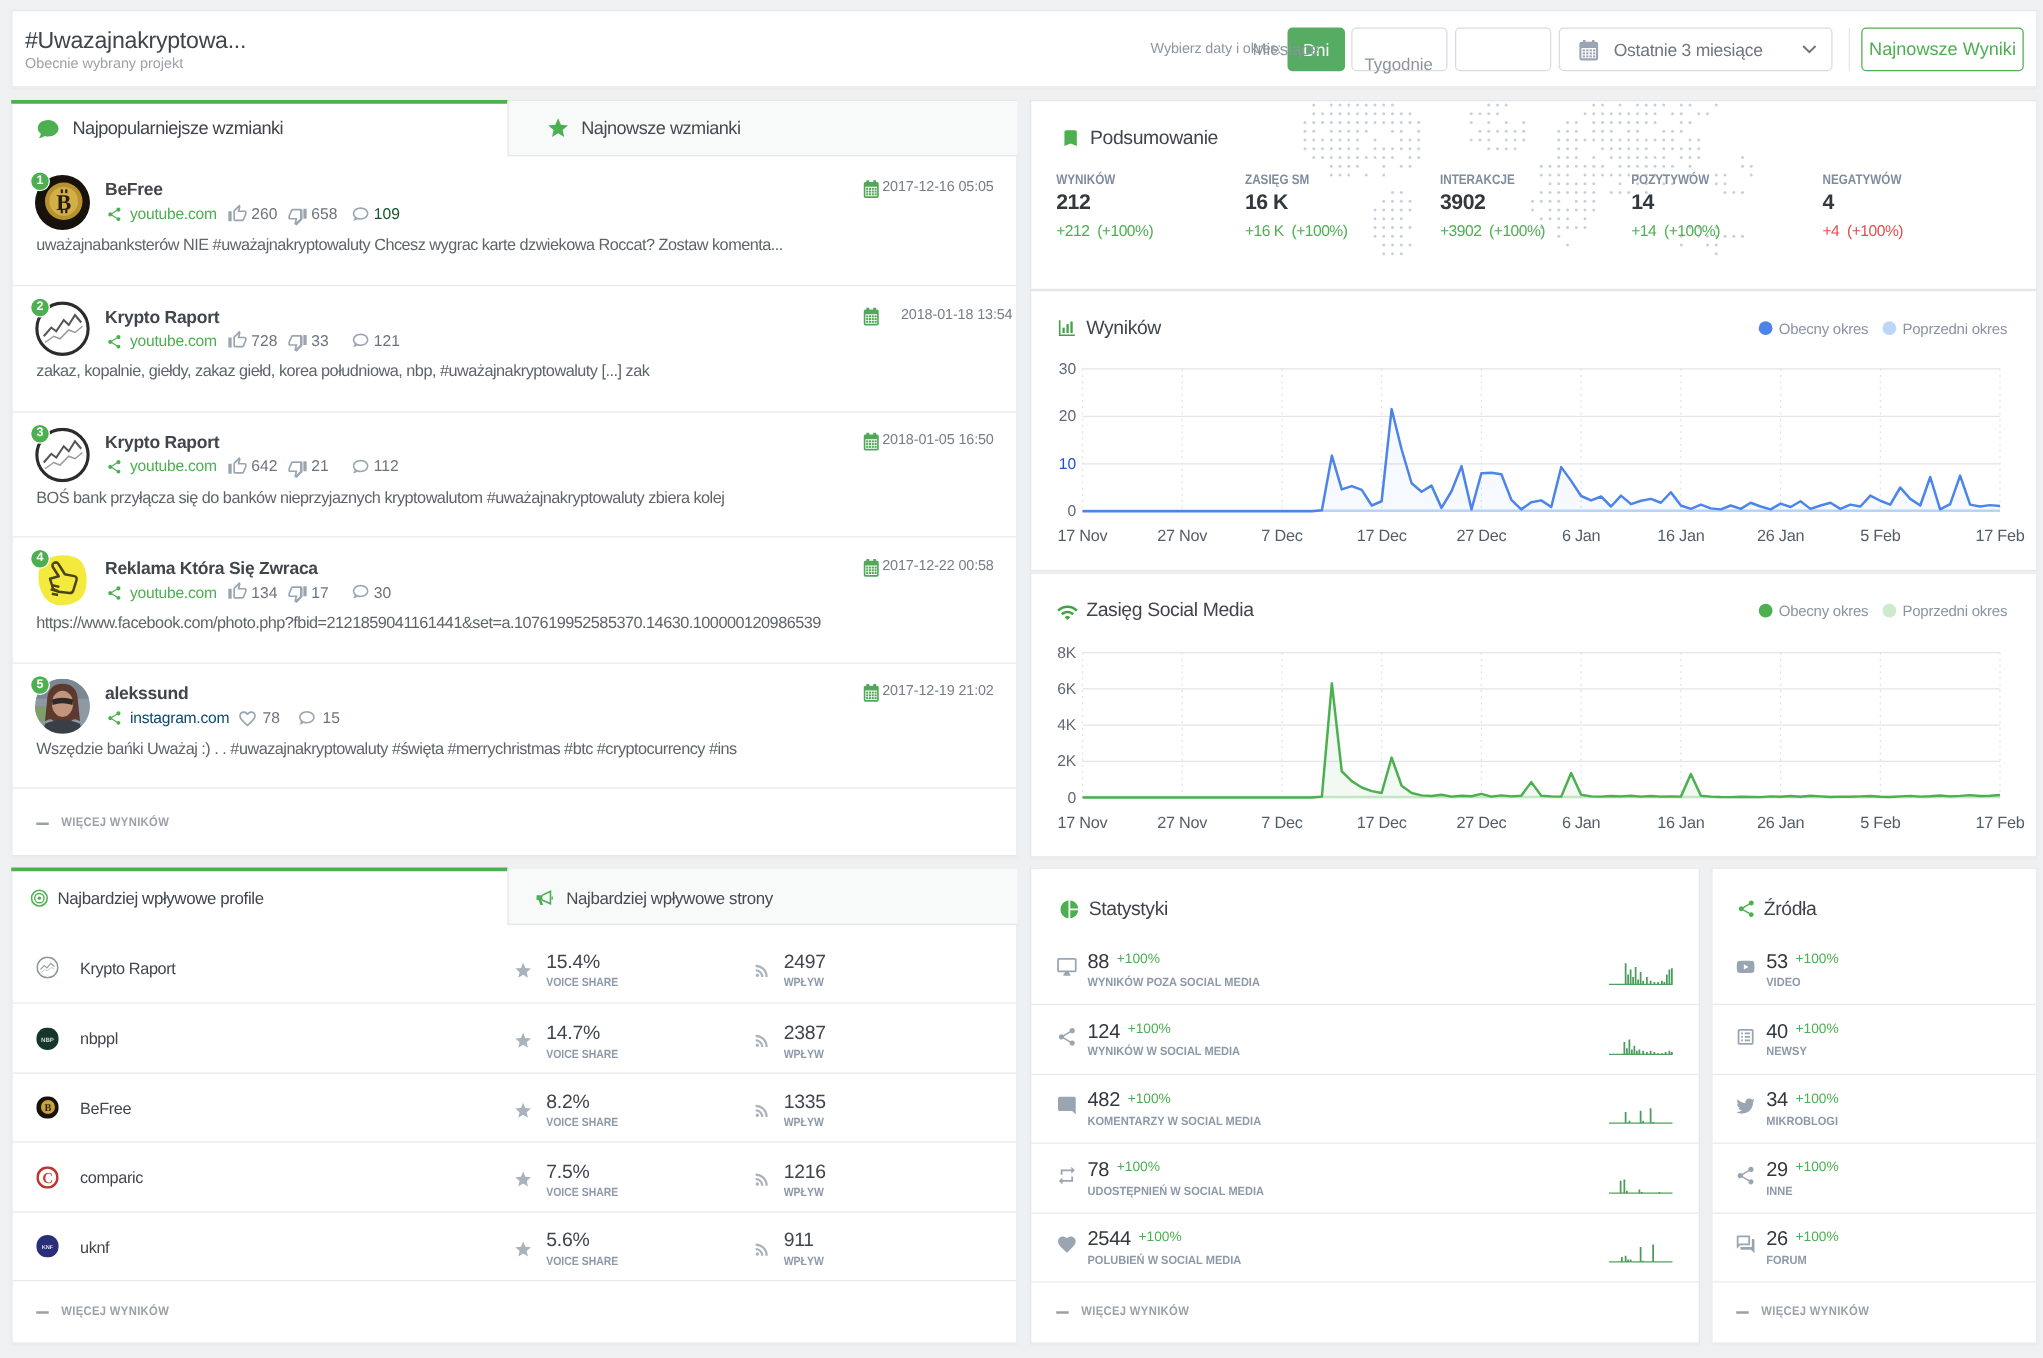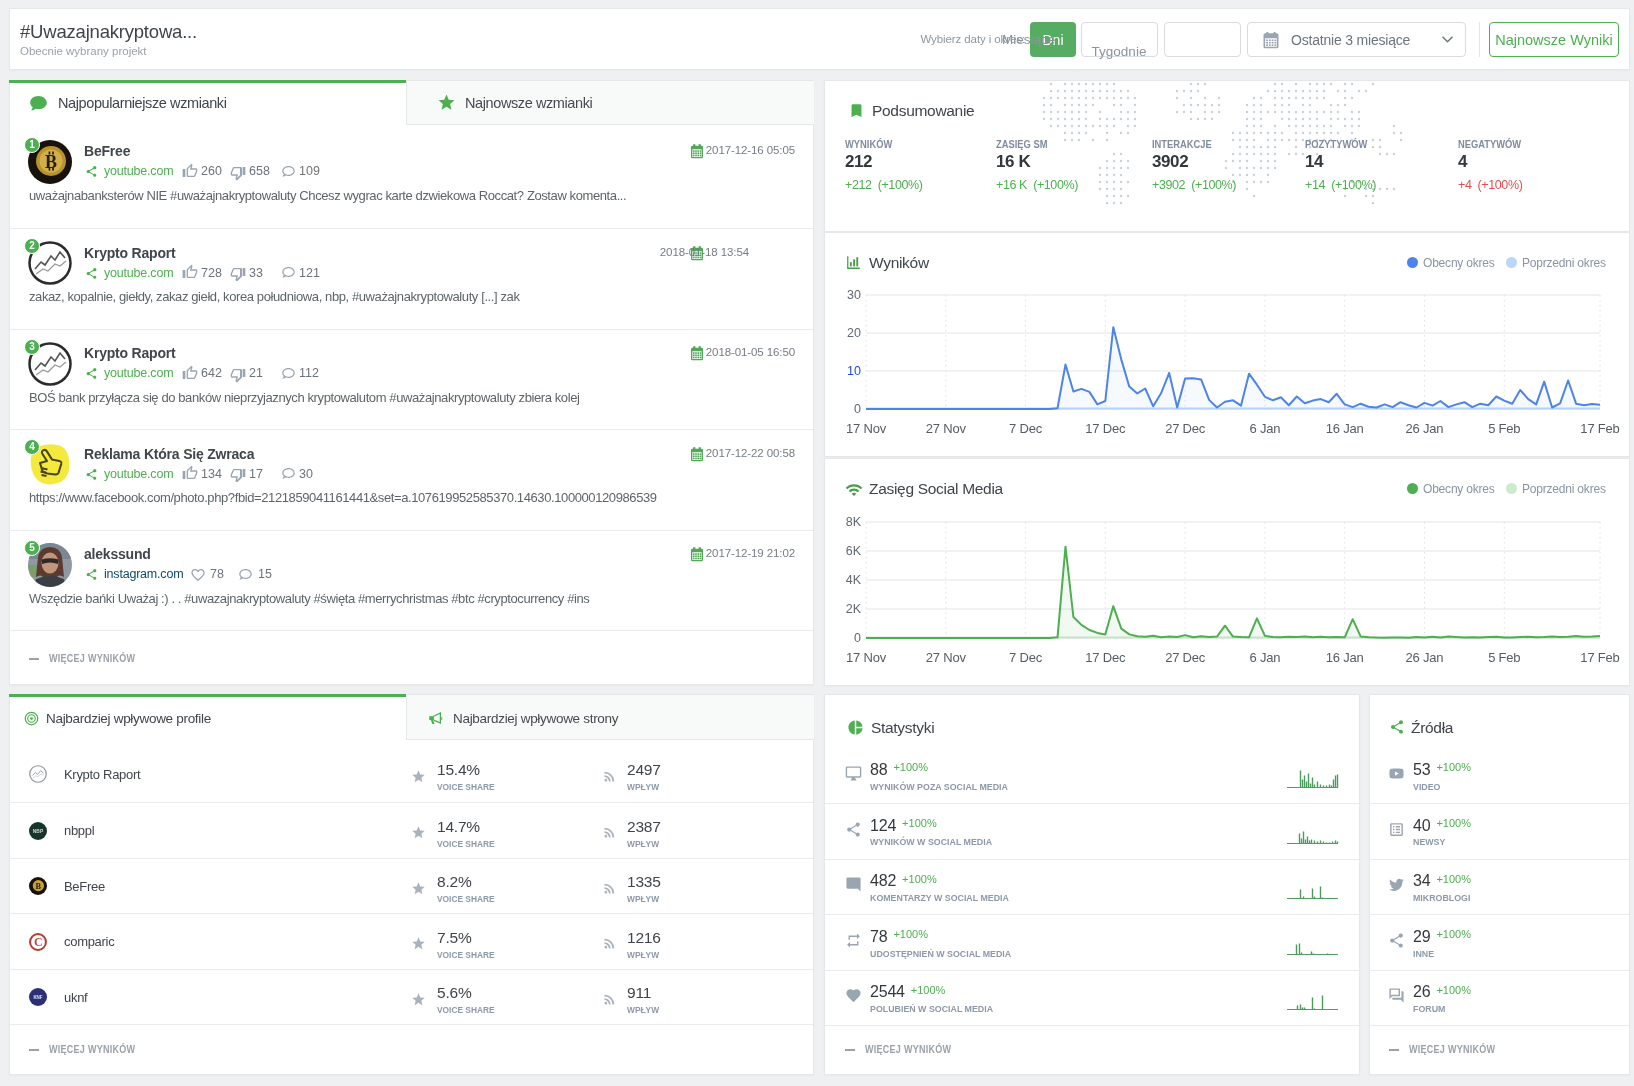--- a/index.html
+++ b/index.html
@@ -73,21 +73,21 @@
     <path fill="#9aa5b2" d="M9 21h9c.83 0 1.54-.5 1.84-1.22l3.02-7.05c.09-.23.14-.47.14-.73v-2c0-1.1-.9-2-2-2h-6.31l.95-4.57.03-.32c0-.41-.17-.79-.44-1.06L14.17 1 7.58 7.59C7.22 7.95 7 8.45 7 9v10c0 1.1.9 2 2 2zM9 9l4.34-4.34L12 10h9v2l-3 7H9V9zM1 9h4v12H1z"></path>
   </svg>
 <div style="position:absolute;font-size:12.5px;color:#6b737d;white-space:nowrap;line-height:14.5px;top:164.2px;left:201px;">260</div>
 <svg style="position:absolute;left:230px;top:164.5px" width="16" height="16" viewBox="0 0 24 24">
     <path fill="#9aa5b2" d="M15 3H6c-.83 0-1.54.5-1.84 1.22l-3.02 7.05c-.09.23-.14.47-.14.73v2c0 1.1.9 2 2 2h6.31l-.95 4.57-.03.32c0 .41.17.79.44 1.06L10.83 23l6.58-6.59c.37-.36.59-.86.59-1.41V5c0-1.1-.9-2-2-2zm0 12l-4.34 4.34L12 14H3v-2l3-7h9v10zm4-12h4v12h-4z"></path>
   </svg>
 <div style="position:absolute;font-size:12.5px;color:#6b737d;white-space:nowrap;line-height:14.5px;top:164.2px;left:249px;">658</div>
 <svg style="position:absolute;left:281px;top:163.5px" width="15" height="15" viewBox="0 0 24 24">
     <path fill="#9aa5b2" d="M12 3C6.5 3 2 6.58 2 11c0 1.96.88 3.76 2.35 5.16-.24 1.29-.84 2.47-1.74 3.4-.25.26-.07.69.29.66 1.77-.14 3.42-.84 4.7-1.95 1.33.47 2.8.73 4.4.73 5.5 0 10-3.58 10-8S17.5 3 12 3zm0 14c-4.42 0-8-2.69-8-6s3.58-6 8-6 8 2.69 8 6-3.58 6-8 6z"></path>
   </svg>
-<div style="position:absolute;font-size:12.5px;color:#737373;white-space:nowrap;line-height:14.5px;top:164.2px;left:299px;">109</div>
+<div style="position:absolute;font-size:12.5px;color:#14532d;white-space:nowrap;line-height:14.5px;top:164.2px;left:299px;">109</div>
 <svg style="position:absolute;left:689px;top:143.0px" width="16" height="16" viewBox="0 0 24 24">
     <path fill="#53a858" d="M19 4h-1.2V1.8h-3.4V4H9.6V1.8H6.2V4H5a2 2 0 0 0-2 2v15a2 2 0 0 0 2 2h14a2 2 0 0 0 2-2V6a2 2 0 0 0-2-2zm0 17H5V9.5h14V21z"></path>
     <rect x="6.6" y="2.8" width="1.6" height="3.4" rx="0.8" fill="#53a858"></rect>
     <rect x="15.6" y="2.8" width="1.6" height="3.4" rx="0.8" fill="#53a858"></rect>
     <rect x="5.9" y="10.9" width="2.5" height="2.4" fill="#53a858"></rect>
     <rect x="9.25" y="10.9" width="2.5" height="2.4" fill="#53a858"></rect>
     <rect x="12.600000000000001" y="10.9" width="2.5" height="2.4" fill="#53a858"></rect>
     <rect x="15.950000000000001" y="10.9" width="2.5" height="2.4" fill="#53a858"></rect>
     <rect x="5.9" y="14.2" width="2.5" height="2.4" fill="#53a858"></rect>
     <rect x="9.25" y="14.2" width="2.5" height="2.4" fill="#53a858"></rect>
@@ -134,21 +134,21 @@
     <rect x="15.950000000000001" y="10.9" width="2.5" height="2.4" fill="#53a858"></rect>
     <rect x="5.9" y="14.2" width="2.5" height="2.4" fill="#53a858"></rect>
     <rect x="9.25" y="14.2" width="2.5" height="2.4" fill="#53a858"></rect>
     <rect x="12.600000000000001" y="14.2" width="2.5" height="2.4" fill="#53a858"></rect>
     <rect x="15.950000000000001" y="14.2" width="2.5" height="2.4" fill="#53a858"></rect>
     <rect x="5.9" y="17.5" width="2.5" height="2.4" fill="#53a858"></rect>
     <rect x="9.25" y="17.5" width="2.5" height="2.4" fill="#53a858"></rect>
     <rect x="12.600000000000001" y="17.5" width="2.5" height="2.4" fill="#53a858"></rect>
     <rect x="15.950000000000001" y="17.5" width="2.5" height="2.4" fill="#53a858"></rect>
   </svg>
-<div style="position:absolute;font-size:11.5px;color:#757d87;white-space:nowrap;line-height:13.5px;top:245.8px;right:885px;letter-spacing:-0.1px;">2018-01-18 13:54</div>
+<div style="position:absolute;font-size:11.5px;color:#757d87;white-space:nowrap;line-height:13.5px;top:245.8px;right:824px;letter-spacing:-0.1px;">2018-01-18 13:54</div>
 <div style="position:absolute;font-size:13px;color:#5d6569;white-space:nowrap;line-height:15px;top:289.0px;left:29px;letter-spacing:-0.4px;">zakaz, kopalnie, giełdy, zakaz giełd, korea południowa, nbp, #uważajnakryptowaluty [...] zak</div>
 <div class="a" style="left:10px;top:429.0px;width:803px;height:1px;background:#e9eaec"></div>
 <svg class="a" style="left:28px;top:341.5px" width="44" height="44" viewBox="0 0 44 44">
     <circle cx="22" cy="22" r="20.5" fill="#fff" stroke="#2c2c2c" stroke-width="2.5"></circle>
     <path fill="none" stroke="#555" stroke-width="1.6" d="M7 28l6-7 4 3 6-9 4 4 5-8 5 6"></path>
     <path fill="none" stroke="#999" stroke-width="1.2" d="M8 33l7-5 5 2 7-7 5 2 6-5"></path>
   </svg>
 <div class="a" style="left:24px;top:338.5px;width:16px;height:16px;border-radius:50%;background:#4caf50;border:1.5px solid #fff;color:#fff;font-size:10px;text-align:center;line-height:13.5px;font-weight:700">3</div>
 <div style="position:absolute;font-size:14px;color:#41464c;white-space:nowrap;line-height:16px;top:345.0px;left:84px;font-weight:700;letter-spacing:-0.2px;">Krypto Raport</div>
 <svg style="position:absolute;left:85px;top:367.0px" width="13" height="13" viewBox="0 0 24 24">

